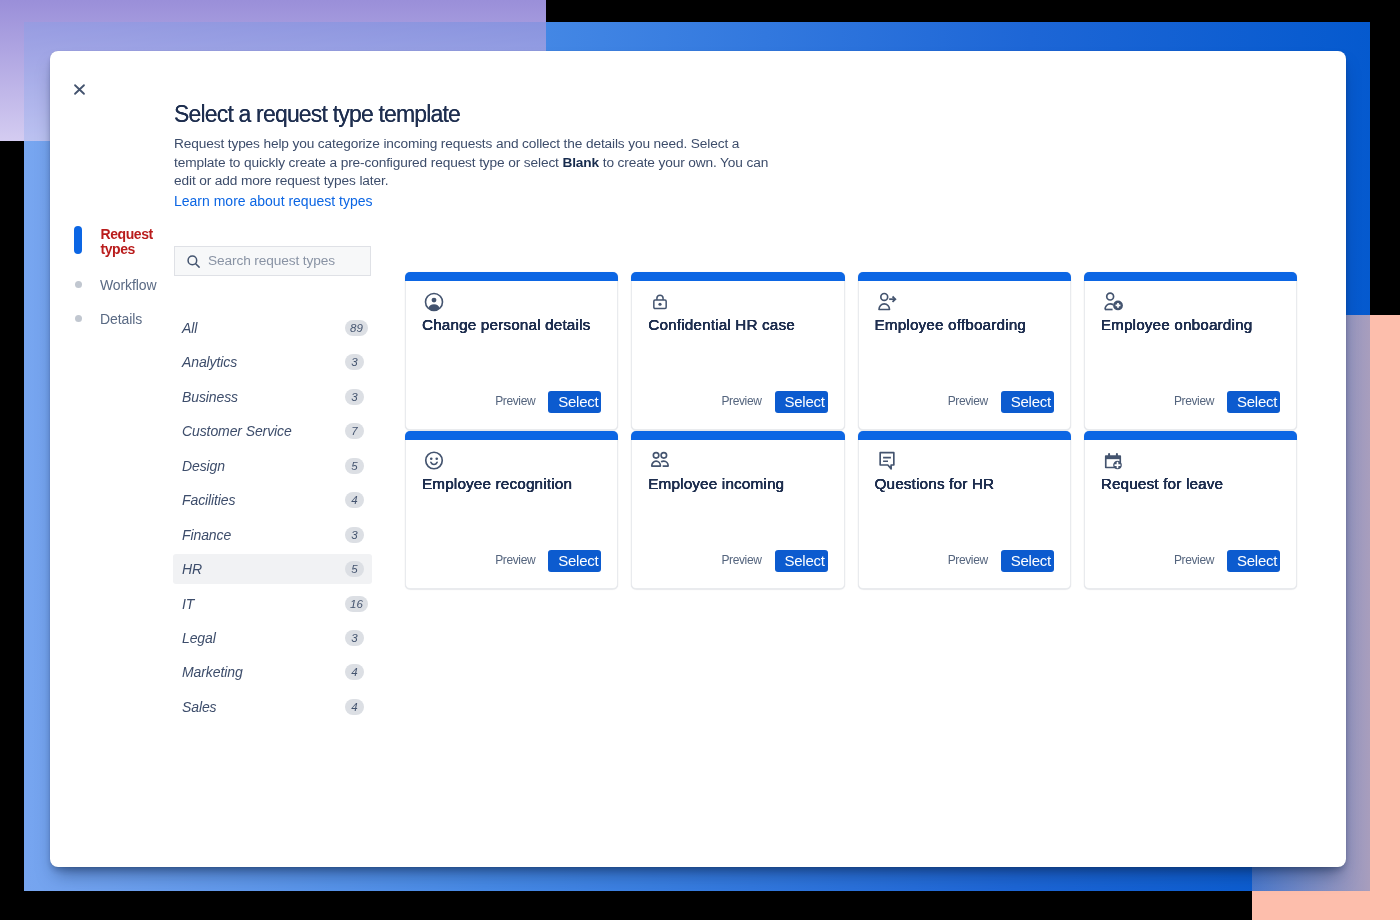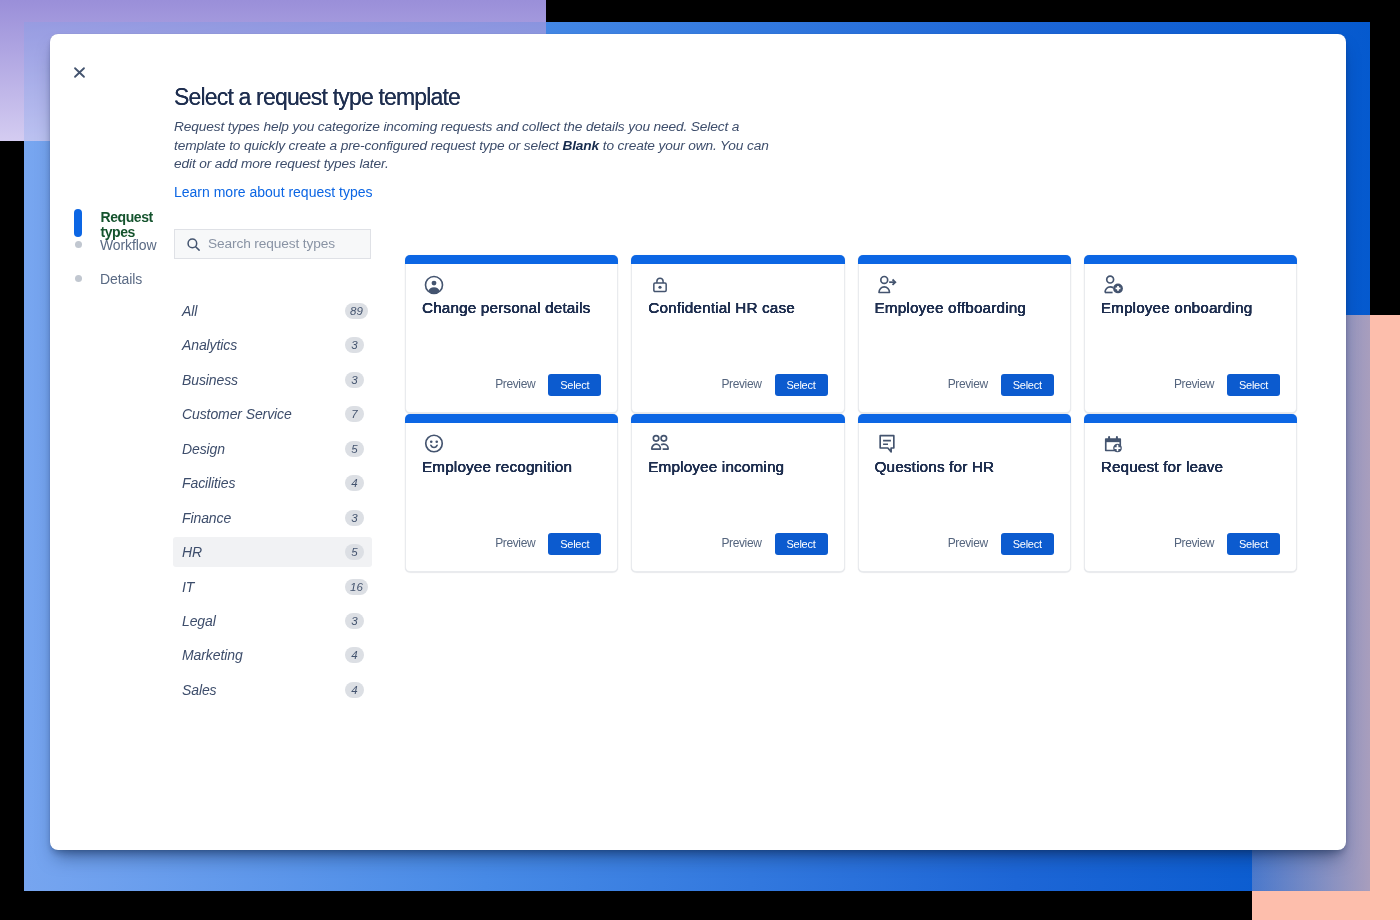--- a/index.html
+++ b/index.html
@@ -12,43 +12,43 @@
   .bg-purple { position:absolute; left:0; top:0; width:546px; height:141px;
     background: linear-gradient(180deg, rgb(154,143,217) 0%, rgb(212,204,241) 100%); }
   .bg-purple-blue { position:absolute; left:24px; top:22px; width:522px; height:119px; opacity:0.26; overflow:hidden; }
   .bg-purple-blue i { position:absolute; left:0; top:0; width:1346px; height:869px; display:block; }
   .bg-peach-fade { position:absolute; left:1252px; top:315px; width:118px; height:576px;
     background: linear-gradient(to right, rgba(253,199,190,0.26) 0%, rgba(253,193,180,0.66) 100%); }
   .bg-peach-right { position:absolute; left:1370px; top:315px; width:30px; height:605px; background:#fdbeac; }
   .bg-peach-bottom { position:absolute; left:1252px; top:891px; width:118px; height:29px; background:#fdbeac; }
 
   
-  .modal { position:absolute; left:50px; top:34px; width:1296px; height:816px; background:#fff;
+  .modal { position:absolute; left:50px; top:51px; width:1296px; height:816px; background:#fff;
     border-radius:8px; box-shadow:0 12px 18px -6px rgba(9,30,66,0.50), 0 4px 7px -2px rgba(9,30,66,0.32), 0 0 1px rgba(9,30,66,0.25); overflow:hidden; will-change:opacity; }
 
   .close-btn { position:absolute; left:18px; top:27px; width:22px; height:22px; cursor:pointer;
     display:flex; align-items:center; justify-content:center; border-radius:3px; background:none; border:none; }
   .close-btn svg { display:block; }
 
   .head { position:absolute; left:124px; top:51px; width:620px; }
   .head h1 { font-size:23px; line-height:24px; font-weight:400; color:#1e2e4f; letter-spacing:-0.82px;
     -webkit-font-smoothing:antialiased; text-shadow:0 0 0.35px #1e2e4f; }
-  .head p { margin-top:9px; font-size:13.7px; line-height:18.5px; color:#3d4d6b; width:606px; letter-spacing:-0.13px;font-style:italic; }
+  .head p { margin-top:9px; font-size:13.7px; line-height:18.5px; color:#3d4d6b; width:606px; letter-spacing:-0.13px; }
   .head p b { font-weight:700; color:#172b4d; }
-  .head a { display:inline-block; margin-top:9px; font-size:14px; line-height:18px; color:#0c66e4; text-decoration:none; }
+  .head a { display:inline-block; margin-top:1px; font-size:14px; line-height:18px; color:#0c66e4; text-decoration:none; }
 
   
   .steps { position:absolute; left:24px; top:175.5px; width:90px; }
   .step { position:relative; display:flex; align-items:flex-start; font-size:0; }
-  .step + .step { }
+  .step + .step { margin-top:23px; }
   .step:nth-child(3) { margin-top:21px; }
   .step .bullet { width:7px; height:7px; border-radius:50%; background:#c1c7d0; margin-top:1px; margin-left:0.5px; flex:0 0 7px; }
   .step.active .bullet { width:8px; height:28px; border-radius:4px; background:#0c66e4; margin-top:-1px; margin-left:0; flex:0 0 8px; }
   .step .label { margin-left:18.5px; font-size:14px; line-height:15px; color:#5a6a84; margin-top:-2px; letter-spacing:-0.1px; }
-  .step.active .label { color:#14532d; font-weight:700; width:58px; line-height:15.2px; margin-top:0px; letter-spacing:-0.42px; }
+  .step.active .label { color:#b91c1c; font-weight:700; width:58px; line-height:15.2px; margin-top:0px; letter-spacing:-0.42px; }
 
   
   .search { position:absolute; left:124px; top:195px; width:197px; height:30px; background:#f7f8f9;
     border:1px solid #dfe1e6; border-radius:0; display:flex; align-items:center; padding:0 11px; }
   .search .mag { flex:0 0 14px; margin-right:7px; display:flex; align-items:center; }
   .search .ph { font-size:13.7px; color:#8993a4; letter-spacing:-0.12px; position:relative; top:-0.5px; }
 
   .cats { position:absolute; left:123px; top:262px; width:199px;font-style:italic; }
   .cat { height:30px; display:flex; align-items:center;
     padding:0 3px 0 9px; border-radius:3px; cursor:pointer; margin-bottom:4.45px; position:relative; }
@@ -62,21 +62,21 @@
     display:grid; grid-template-columns:repeat(4, 213.25px); gap:1px 13px; }
   .card { height:158px; border:1px solid #e9ebee; border-top:none; border-radius:5px;
     background:#fff; position:relative; box-shadow:0 1px 1px rgba(9,30,66,0.08), 0 0 1px rgba(9,30,66,0.13); }
   .card .bar { position:absolute; left:-1px; right:-1px; top:0; height:9px; background:#0c66e4;
     border-radius:5px 5px 0 0; }
   .card .ic { position:absolute; left:18px; top:20px; width:20px; height:20px; display:block; }
   .card .tt { position:absolute; left:16px; top:43px; right:10px; font-size:15.2px; line-height:20px;
     font-weight:400; color:#1e2e4f; letter-spacing:0.2px; text-shadow:0 0 0.5px #1e2e4f, 0 0 0.5px #1e2e4f, 0.28px 0 0 #1e2e4f; }
   .card .acts { position:absolute; right:16px; bottom:16px; display:flex; align-items:center; }
   .card .pv { font-size:12px; color:#55657e; margin-right:13px; cursor:pointer; letter-spacing:-0.38px; position:relative; top:-1px; }
-  .card .sel-btn { font-size:11px; font-weight:400; color:#fff; background:#0c5bcf; border:none;
+  .card .sel-btn { font-size:15px; font-weight:400; color:#fff; background:#0c5bcf; border:none;
     border-radius:3px; padding:0 10px; height:22px; width:53px; cursor:pointer; font-family:inherit;
     letter-spacing:-0.25px; line-height:20px; }
 </style>
 </head>
 <body>
 
 <div class="bg-gradient"></div>
 <div class="bg-purple"></div>
 <div class="bg-purple-blue">
     <i></i>

